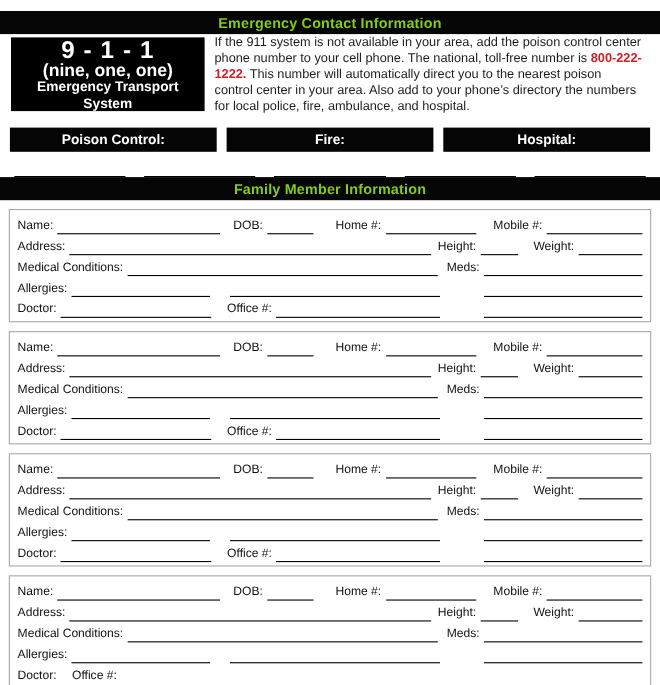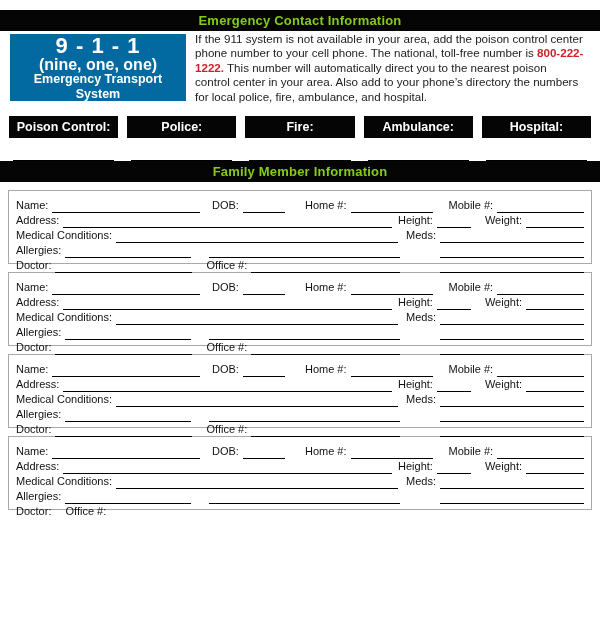--- a/index.html
+++ b/index.html
@@ -17,21 +17,21 @@
     font-weight:bold; font-size:13px; height:21px; line-height:21px;
     letter-spacing:.2px;
   }
   .bar-top { margin-top:10px; }
   .bar-family { }
 
   
   .intro { display:flex; padding:3px 10px 0 10px; }
   .red-box {
     width:176px; height:67px; flex:0 0 176px;
-    background:#0369a1; color:#fff; text-align:center;
+    background:#000000; color:#fff; text-align:center;
     display:flex; flex-direction:column; justify-content:center;
     padding:2px 4px;
   }
   .red-number { font-size:22px; font-weight:bold; line-height:24px; letter-spacing:1px; }
   .red-sub { font-size:16px; font-weight:bold; line-height:14px; }
   .red-caption { font-size:12.5px; font-weight:bold; line-height:15px; }
   .intro-text {
     flex:1; margin-left:9px; margin-top:-2px;
     font-size:11.6px; line-height:14.4px; color:#1c1c1c;
     padding-right:6px;
@@ -42,21 +42,21 @@
   .contact-row { display:flex; gap:9px; margin:12px 9px 0 9px; }
   .contact-cell {
     flex:1; background:#050505; color:#fff; text-align:center;
     font-weight:bold; font-size:12.5px; height:22px; line-height:22px;
   }
   .contact-lines { display:flex; gap:9px; margin:21px 9px 0 9px; }
   .contact-line { flex:1; height:2px; border-bottom:1.6px solid #000; margin:0 4px; }
 
   
   .member-card {
-    margin:8px 8px 0 8px; height:74px;
+    margin:8px 8px 0 8px; height:103px;
     border:1.5px solid #a8a8a8;
     padding:4px 7px 3px 7px;
     display:flex; flex-direction:column; justify-content:space-between;
   }
   .frow { display:flex; align-items:flex-end; height:18px; white-space:nowrap; }
   .flbl { font-size:11px; line-height:15px; color:#111; flex:0 0 auto; }
   .fln { height:2px; border-bottom:1.3px solid #000; flex:0 0 auto; margin-left:4px; }
   .grow { flex:1 1 auto; }
   .g17 { flex-grow:1.7; }
 
@@ -77,23 +77,21 @@
     <div class="red-box">
       <div class="red-number">9 - 1 - 1</div>
       <div class="red-sub">(nine, one, one)</div>
       <div class="red-caption">Emergency Transport System</div>
     </div>
     <div class="intro-text"><span>If the 911 system is not available in your area, add the poison control center phone number to your cell phone. The national, toll-free number is </span><span class="phone-red">800-222-1222.</span><span> This number will automatically direct you to the nearest poison control center in your area. Also add to your phone’s directory the numbers for local police, fire, ambulance, and hospital.</span></div>
   </div>
 
   <div class="contact-row">
     <div class="contact-cell">Poison Control:</div>
-    <div class="contact-cell">Police:</div>
     <div class="contact-cell">Fire:</div>
-    <div class="contact-cell">Ambulance:</div>
     <div class="contact-cell">Hospital:</div>
   </div>
 
   <div class="contact-lines">
     <div class="contact-line"></div>
     <div class="contact-line"></div>
     <div class="contact-line"></div>
     <div class="contact-line"></div>
     <div class="contact-line"></div>
   </div>

